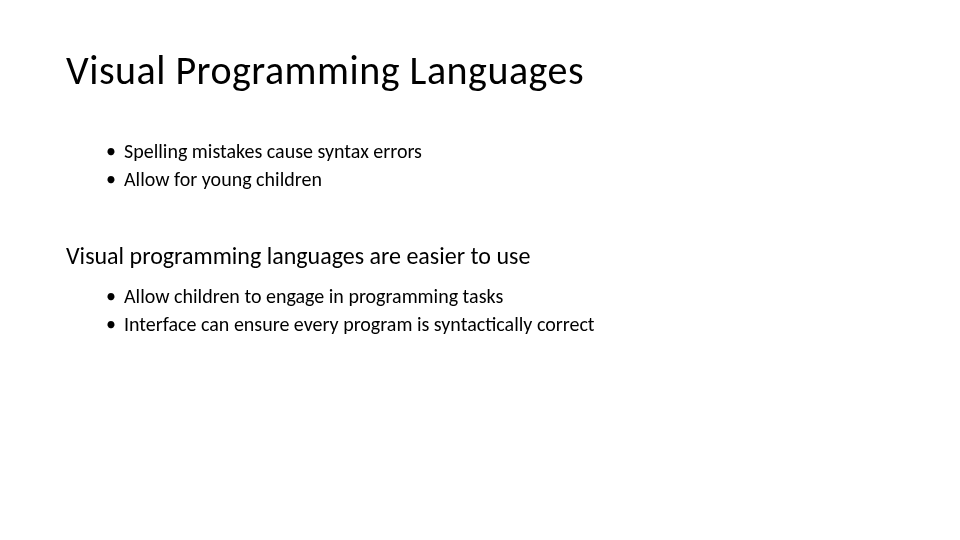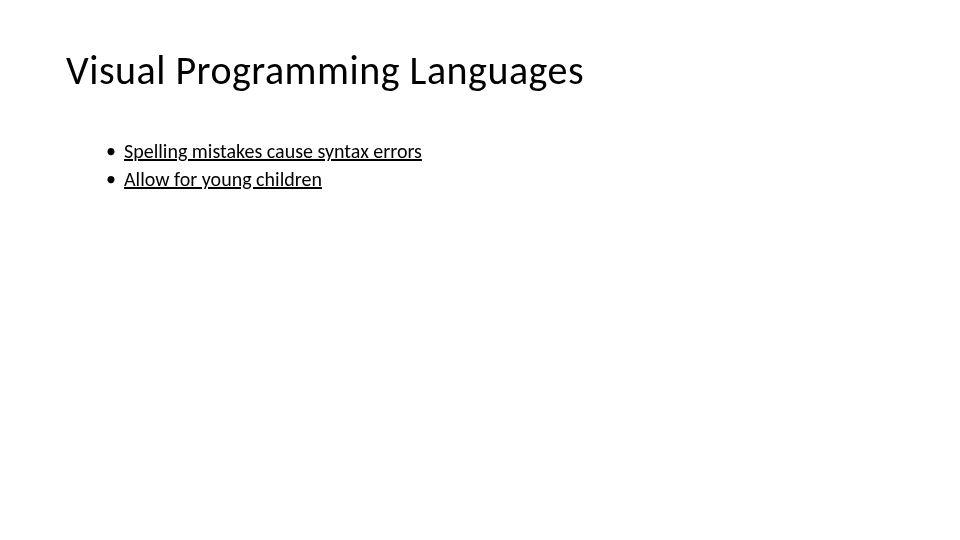--- a/index.html
+++ b/index.html
@@ -30,21 +30,20 @@
       list-style: none;
       margin-left: 40px;
       margin-bottom: 48px;
     }
     .bullet-item {
       font-size: 20px;
       font-weight: 400;
       line-height: 1.4;
       position: relative;
       padding-left: 18px;
-      text-decoration: underline;
     }
     .bullet-item::before {
       content: "•";
       position: absolute;
       left: 0;
       top: 0;
     }
   </style>
 </head>
 <body>
@@ -52,13 +51,18 @@
 <h1 class="title">Visual Programming Languages</h1>
 
 <div>
   <ul class="bullet-list">
     <li class="bullet-item">Spelling mistakes cause syntax errors</li>
     <li class="bullet-item">Allow for young children</li>
   </ul>
 </div>
 
 <div>
+  <div class="section-heading">Visual programming languages are easier to use</div>
+  <ul class="bullet-list">
+    <li class="bullet-item">Allow children to engage in programming tasks</li>
+    <li class="bullet-item">Interface can ensure every program is syntactically correct</li>
+  </ul>
 </div>
 
 </body></html>

